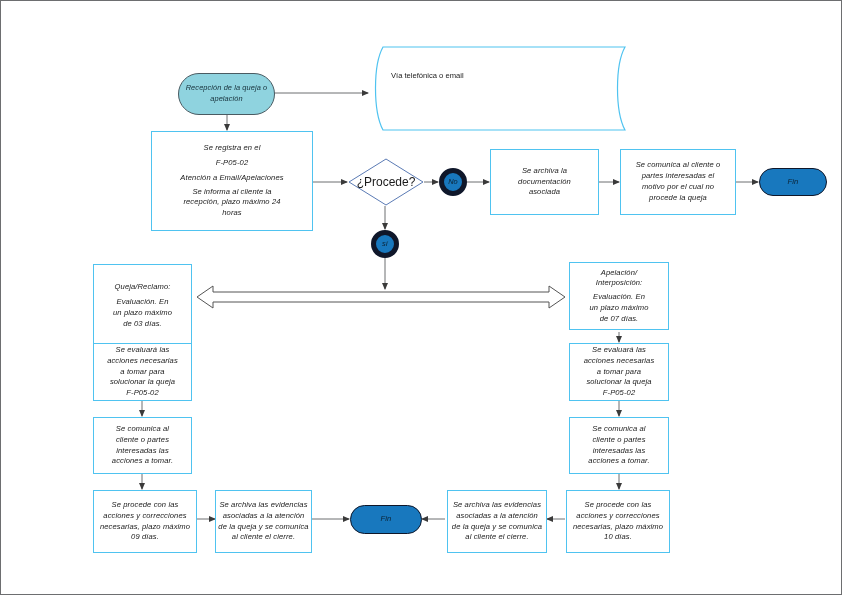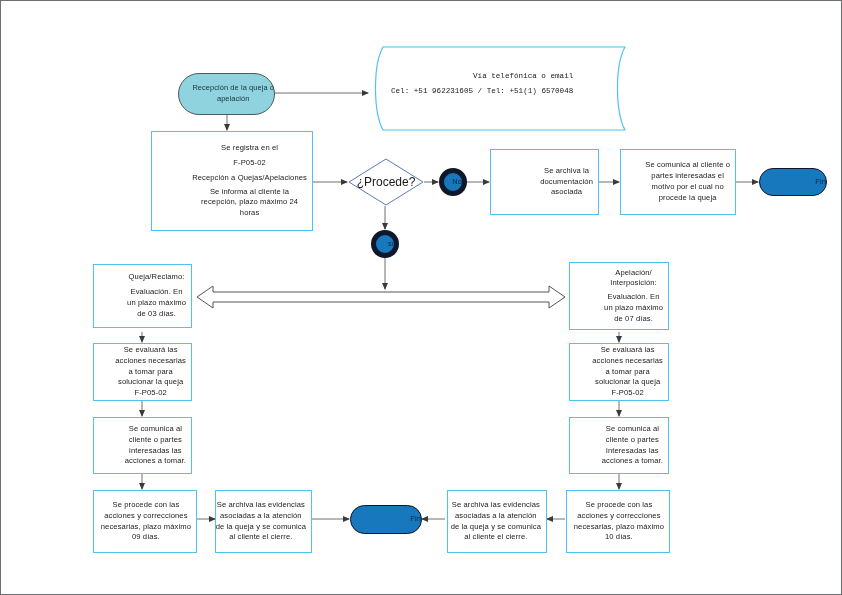--- a/index.html
+++ b/index.html
@@ -26,25 +26,26 @@
     top: 0;
     width: 842px;
     height: 595px;
     pointer-events: none;
   }
   .node {
     position: absolute;
     box-sizing: border-box;
     display: flex;
     align-items: center;
-    justify-content: flex-end;
+    justify-content: center;
     text-align: center;
     color: #1a1a1a;
     line-height: 1.42;
     letter-spacing: 0.1px;
+    font-style: italic;
   }
   
   .proc {
     background: #ffffff;
     border: 1px solid #4FC3F0;
     font-size: 7.6px;
   }
   .proc .lines { padding: 2px 5px; }
   .proc .lines div { white-space: nowrap; }
 
@@ -91,23 +92,22 @@
     position: absolute;
     box-sizing: border-box;
   }
   .note-text {
     position: absolute;
     left: 22px;
     top: 24px;
     font-size: 7.6px;
     color: #1a1a1a;
     line-height: 1.95;
-    text-align: right;
+    text-align: center;
     white-space: nowrap;
-    font-family: Liberation Mono, monospace;
   }
 </style>
 </head>
 <body>
 
 <div id="canvas">
 
   <svg id="svg-layer" viewBox="0 0 842 595">
     <defs>
       <marker id="arrowhead" markerWidth="7" markerHeight="7" refX="6" refY="3" orient="auto" markerUnits="strokeWidth">
@@ -159,31 +159,30 @@
       <div>apelación</div>
     </div>
   </div>
 
   <div class="note" style="left:368px; top:44px; width:270px; height:87px;">
     <svg width="270" height="87" viewBox="0 0 270 87">
       <path d="M 14,2 L 256,2 C 246,20 246,66 256,85 L 14,85 C 4,66 4,20 14,2 Z" fill="#ffffff" stroke="#4FC3F0" stroke-width="1.2"></path>
     </svg>
     <div class="note-text">
       <div>Vía telefónica o email</div>
-      <div>Cel: +51 962231605 / Tel: +51(1) 6570048</div>
     </div>
   </div>
 
   <div class="node proc" style="left:150px; top:130px; width:162px; height:100px;">
     <div class="lines">
       <div>Se registra en el</div>
       <div style="height:4px"></div>
       <div>F-P05-02</div>
       <div style="height:4px"></div>
-      <div>Recepción a Quejas/Apelaciones</div>
+      <div>Atención a Email/Apelaciones</div>
       <div style="height:3px"></div>
       <div>Se informa al cliente la</div>
       <div>recepción, plazo máximo 24</div>
       <div>horas</div>
     </div>
   </div>
 
   <div class="decision-wrap" style="left:347px; top:157px; width:76px; height:48px;">
     <svg width="76" height="48" viewBox="0 0 76 48">
       <polygon points="38,1 75,24 38,47 1,24" fill="#ffffff" stroke="#5b7bb5" stroke-width="1"></polygon>
@@ -213,21 +212,21 @@
       <div>partes interesadas el</div>
       <div>motivo por el cual no</div>
       <div>procede la queja</div>
     </div>
   </div>
 
   <div class="node terminator-end" style="left:758px; top:167px; width:68px; height:28px;">
     <span>Fin</span>
   </div>
 
-  <div class="node proc" style="left:92px; top:263px; width:99px; height:64px;">
+  <div class="node proc" style="left:92px; top:263px; width:99px; height:84px;">
     <div class="lines">
       <div>Queja/Reclamo:</div>
       <div style="height:4px"></div>
       <div>Evaluación. En</div>
       <div>un plazo máximo</div>
       <div>de 03 días.</div>
     </div>
   </div>
 
   <div class="node proc" style="left:568px; top:261px; width:100px; height:68px;">

